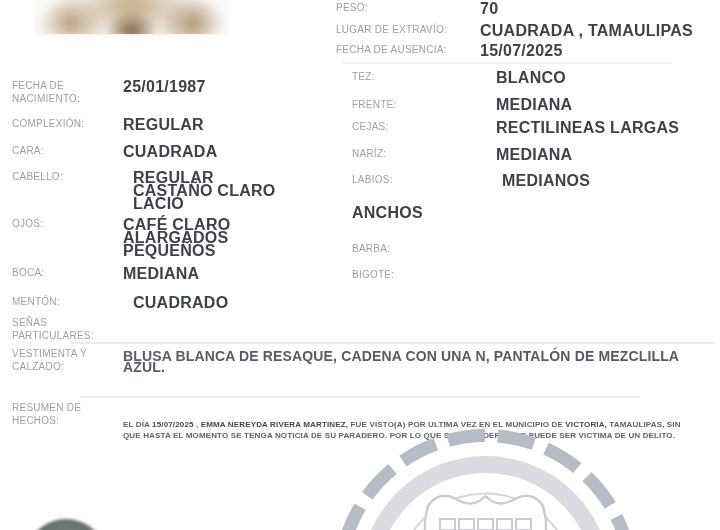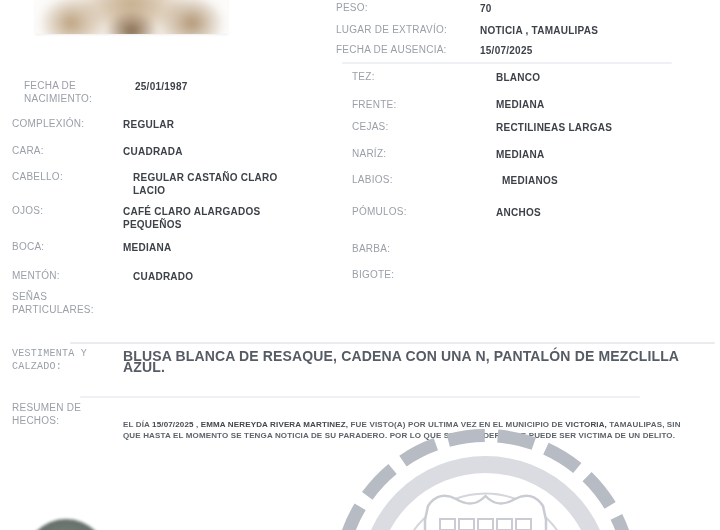--- a/index.html
+++ b/index.html
@@ -12,29 +12,29 @@
     -webkit-font-smoothing: antialiased;
   }
 
   
   .field-row { display: flex; align-items: flex-start; }
   .flabel {
     font-size: 10px; line-height: 12.5px;
     color: #9aa0a8; letter-spacing: .25px;
   }
   .fvalue {
-    font-size: 10px; line-height: 13px;
+    font-size: 16px; line-height: 13px;
     font-weight: bold; color: #3d4249; letter-spacing: .25px;
   }
 
   
   .col-left { position: absolute; left: 12px; top: 80px; width: 318px; }
   .col-left .flabel { flex: 0 0 90px; margin-right: 21px; }
   .col-left .fvalue { max-width: 165px; }
-  .col-left .r0 { margin-bottom: 13px; margin-left: 12px; }
+  .col-left .r0 { margin-bottom: 13px; }
   .col-left .r1 { margin-bottom: 14px; }
   .col-left .r2 { margin-bottom: 13px; }
   .col-left .r3 { margin-bottom: 8px; gap: 10px;  }
   .col-left .r4 { margin-bottom: 10px; }
   .col-left .r5 { margin-bottom: 16px; }
   .col-left .r6 { margin-bottom: 8px;  }
   .col-left .r6 .fvalue { padding-left: 10px; }
 
   
   .col-right-top { position: absolute; left: 336px; top: 2px; width: 380px; }
@@ -49,21 +49,21 @@
   .col-right .s0 { margin-bottom: 14px; }
   .col-right .s1 { margin-bottom: 10px; align-items: flex-end; }
   .col-right .s2 { margin-bottom: 14px; }
   .col-right .s3 { margin-bottom: 13px; }
   .col-right .s4 { margin-bottom: 19px; gap: 6px; }
   .col-right .s5 { margin-bottom: 24px; }
   .col-right .s6 { margin-bottom: 13px; }
 
   
   .vestimenta { position: absolute; left: 12px; top: 348px; width: 700px; display: flex; }
-  .vestimenta .flabel { flex: 0 0 90px; margin-right: 21px; font-family: Liberation Mono, monospace; }
+  .vestimenta .flabel { flex: 0 0 90px; margin-right: 21px; }
   .smalltext {
     font-size: 14px; line-height: 10.5px; letter-spacing: .15px;
     font-weight: 600; color: #565c64; padding-top: 3px;
   }
   .resumen { position: absolute; left: 12px; top: 400px; width: 700px; display: flex; }
   .resumen .flabel { flex: 0 0 90px; margin-right: 21px; padding-top: 2px; }
   .resumen-body {
     width: 575px; font-size: 8px; line-height: 10.6px; letter-spacing: .15px;
     color: #5d636b; font-weight: 600; margin-top: 20px;
   }
@@ -115,21 +115,21 @@
 <div class="hline l2"></div>
 <div class="hline l3"></div>
 
 <div class="col-right-top">
   <div class="field-row rt0">
     <span class="flabel">PESO:</span>
     <span class="fvalue">70</span>
   </div>
   <div class="field-row rt1">
     <span class="flabel">LUGAR DE EXTRAVÍO:</span>
-    <span class="fvalue">NOTICIA , TAMAULIPAS</span>
+    <span class="fvalue">CUADRADA , TAMAULIPAS</span>
   </div>
   <div class="field-row rt2">
     <span class="flabel">FECHA DE AUSENCIA:</span>
     <span class="fvalue">15/07/2025</span>
   </div>
 </div>
 
 <div class="col-left">
   <div class="field-row r0">
     <span class="flabel">FECHA DE NACIMIENTO:</span>
@@ -180,21 +180,20 @@
   </div>
   <div class="field-row s3">
     <span class="flabel">NARÍZ:</span>
     <span class="fvalue">MEDIANA</span>
   </div>
   <div class="field-row s4">
     <span class="flabel">LABIOS:</span>
     <span class="fvalue">MEDIANOS</span>
   </div>
   <div class="field-row s5">
-    <span class="flabel">PÓMULOS:</span>
     <span class="fvalue">ANCHOS</span>
   </div>
   <div class="field-row s6">
     <span class="flabel">BARBA:</span>
     <span class="fvalue"></span>
   </div>
   <div class="field-row s7">
     <span class="flabel">BIGOTE:</span>
     <span class="fvalue"></span>
   </div>

